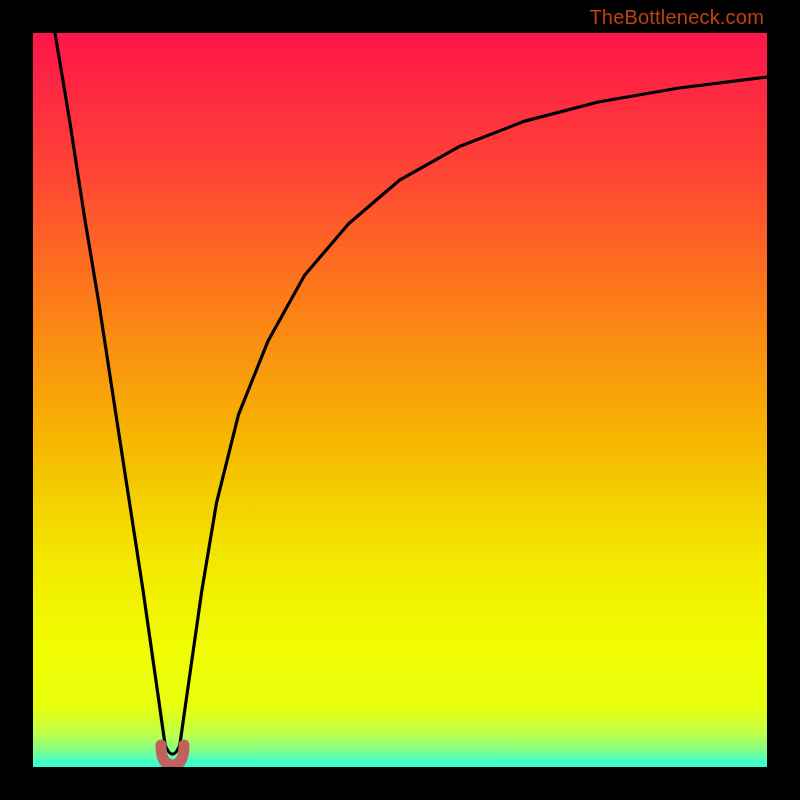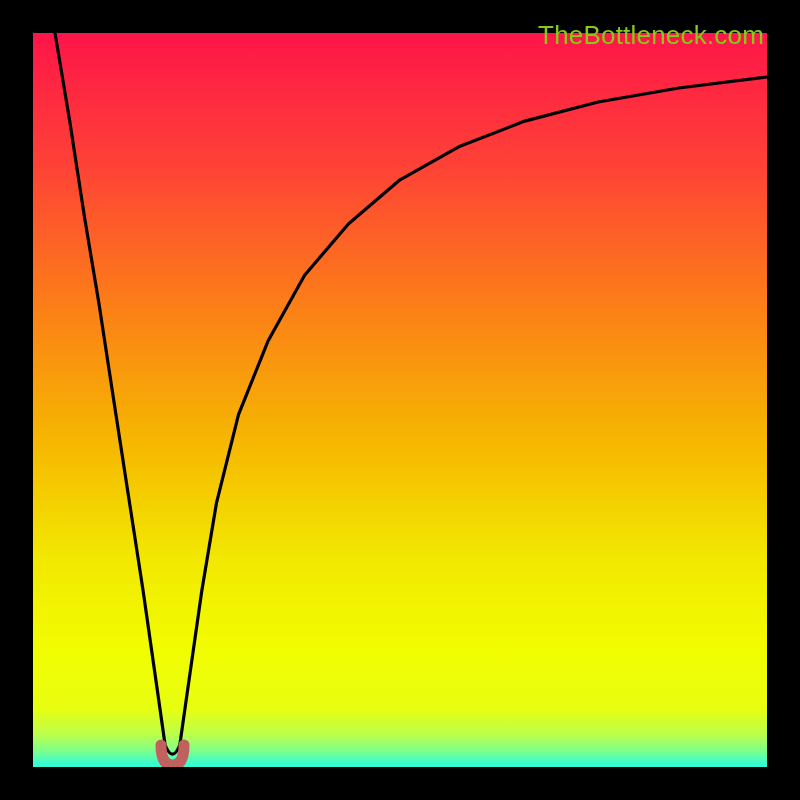--- a/index.html
+++ b/index.html
@@ -18,24 +18,24 @@
     width: 734px;
     height: 734px;
     overflow: hidden;
   }
   .gradient {
     position: absolute;
     inset: 0;
   }
   .watermark {
     position: absolute;
-    top: 20px;
+    top: 6px;
     right: 36px;
-    color: #84cc16;
-    font-size: 26px;
+    color: #c2410c;
+    font-size: 20px;
     letter-spacing: 0.2px;
   }
   svg.curves {
     position: absolute;
     inset: 0;
     width: 100%;
     height: 100%;
   }
 </style>
 </head>

